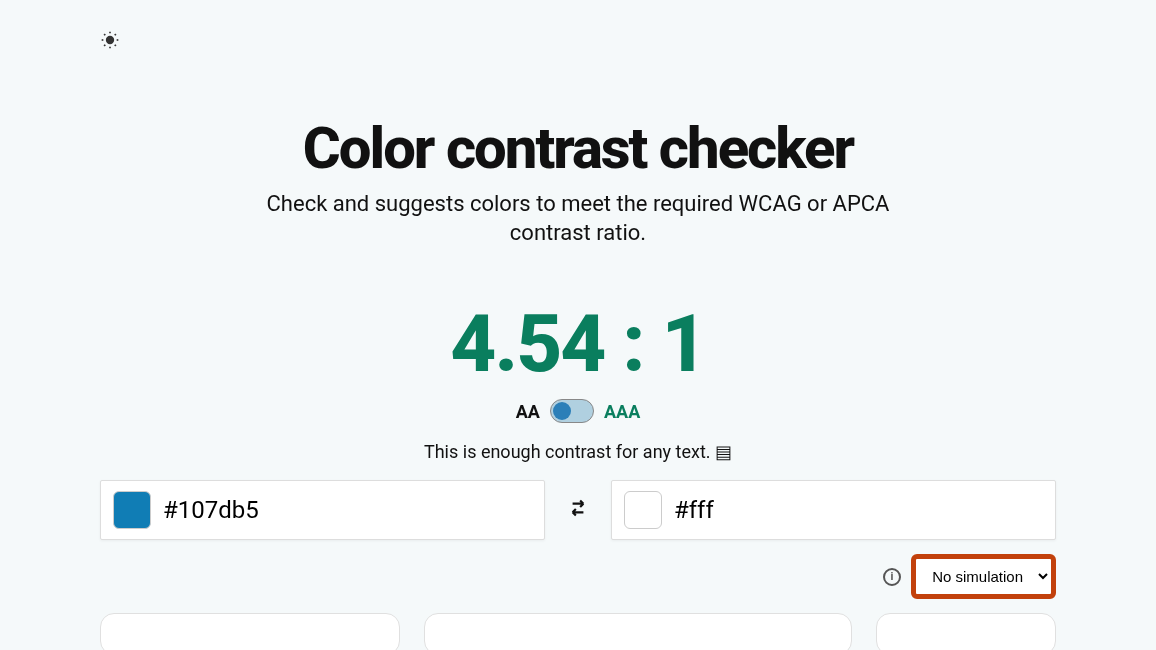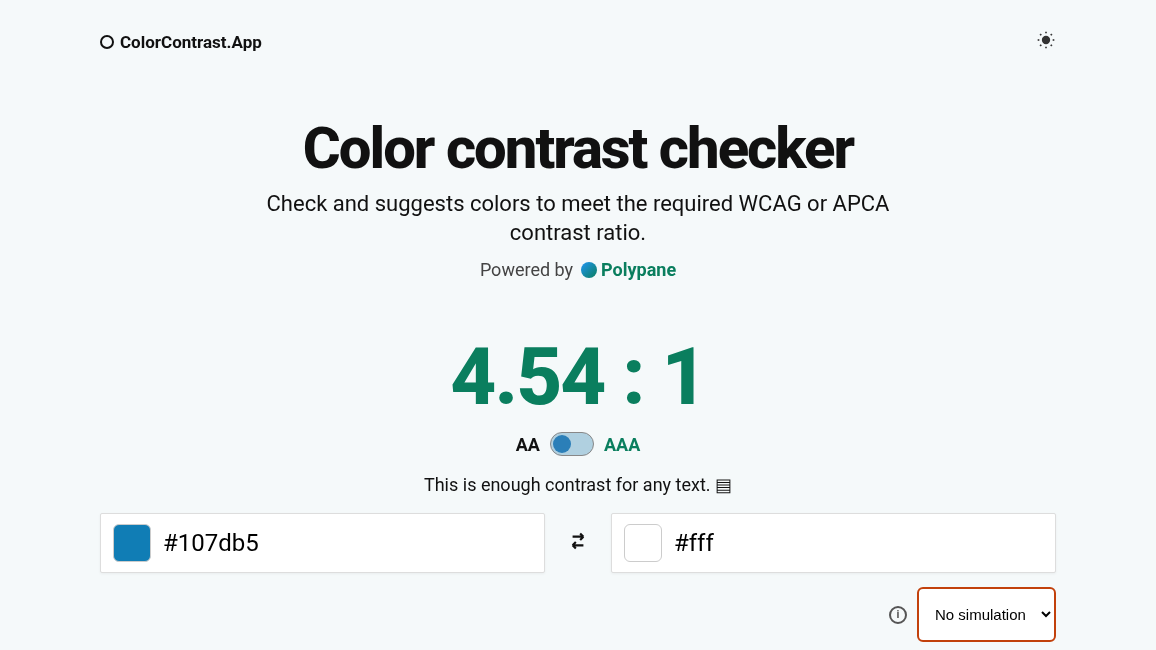--- a/index.html
+++ b/index.html
@@ -178,74 +178,64 @@
   border: 2px solid #555;
   border-radius: 50%;
   display: flex;
   align-items: center;
   justify-content: center;
   font-size: 11px;
   font-weight: 700;
   color: #555;
 }
 .sim-select {
-  padding: 16px 12px;
+  padding: 8px 12px;
   font-size: 15px;
-  border: 2px solid #c2410c;
+  border: 5px solid #c2410c;
   border-radius: 6px;
   background: #fff;
+  text-align: right;
 }
 .cards-row {
   display: flex;
   gap: 24px;
   padding: 14px 100px 0 100px;
 }
 .card {
   background: #fff;
   border: 1px solid #e0e0e0;
   border-radius: 14px;
   padding: 20px;
 }
 .card-a { width: 300px; color: #107db5; font-size: 16px; }
 .card-b { flex: 1; color: #107db5; font-size: 24px; font-weight: 600; }
 .card-c { width: 180px; }
 </style>
 </head>
 <body>
 
 <div class="header">
-  <div class="logo">
-    <span class="logo-icon"></span>
-    <span>ColorContrast.App</span>
-  </div>
   <div class="theme-toggle">
     <svg width="20" height="20" viewBox="0 0 24 24" fill="none" stroke="currentColor" stroke-width="2">
       <circle cx="12" cy="12" r="4" fill="currentColor"></circle>
       <line x1="12" y1="2" x2="12" y2="4"></line>
         <line x1="12" y1="20" x2="12" y2="22"></line>
       <line x1="4.93" y1="4.93" x2="6.34" y2="6.34"></line>
         <line x1="17.66" y1="17.66" x2="19.07" y2="19.07"></line>
       <line x1="2" y1="12" x2="4" y2="12"></line>
         <line x1="20" y1="12" x2="22" y2="12"></line>
       <line x1="4.93" y1="19.07" x2="6.34" y2="17.66"></line>
         <line x1="17.66" y1="6.34" x2="19.07" y2="4.93"></line>
     </svg>
   </div>
 </div>
 
 <div class="hero">
   <h1>Color contrast checker</h1>
   <p class="subtitle">Check and suggests colors to meet the required WCAG or APCA contrast ratio.</p>
-  <div class="powered">
-    <span>Powered by</span>
-    <span class="polypane-brand">
-      <span class="polypane-icon"></span>
-      <span>Polypane</span>
-    </span>
-  </div>
 </div>
 
 <div class="ratio">4.54 : 1</div>
 
 <div class="toggles">
   <div class="toggle-group">
     <span>AA</span>
     <div class="toggle-switch">
         <div class="knob"></div>
       </div>

